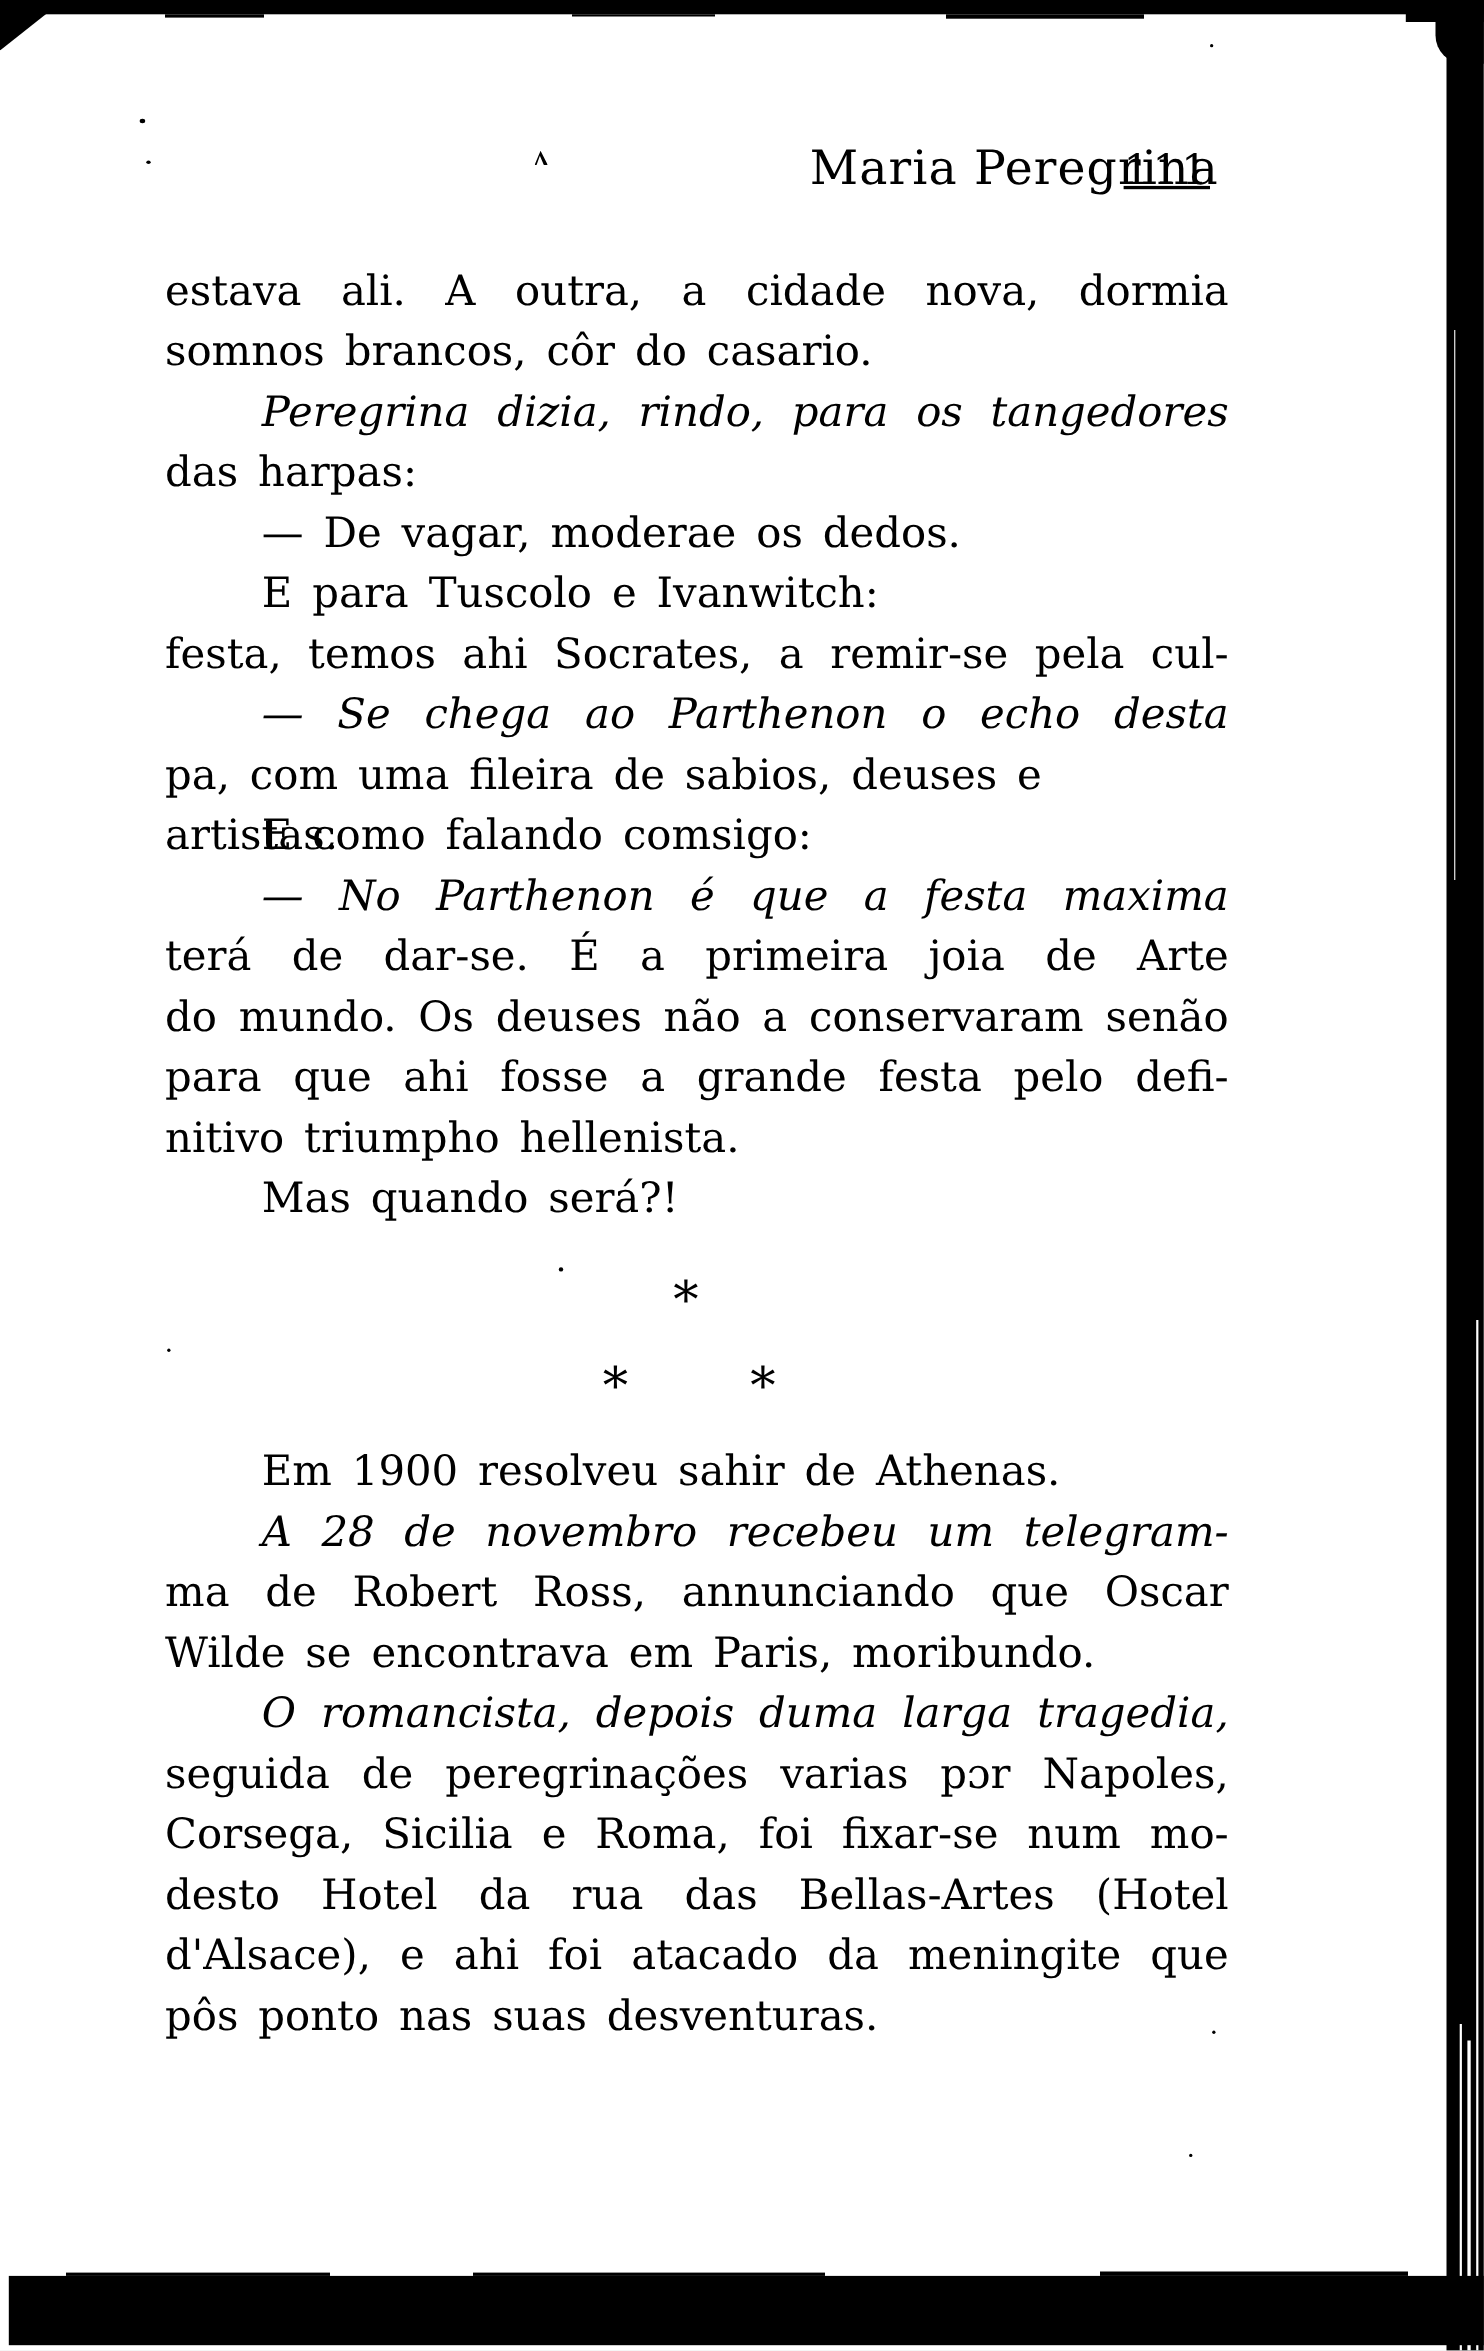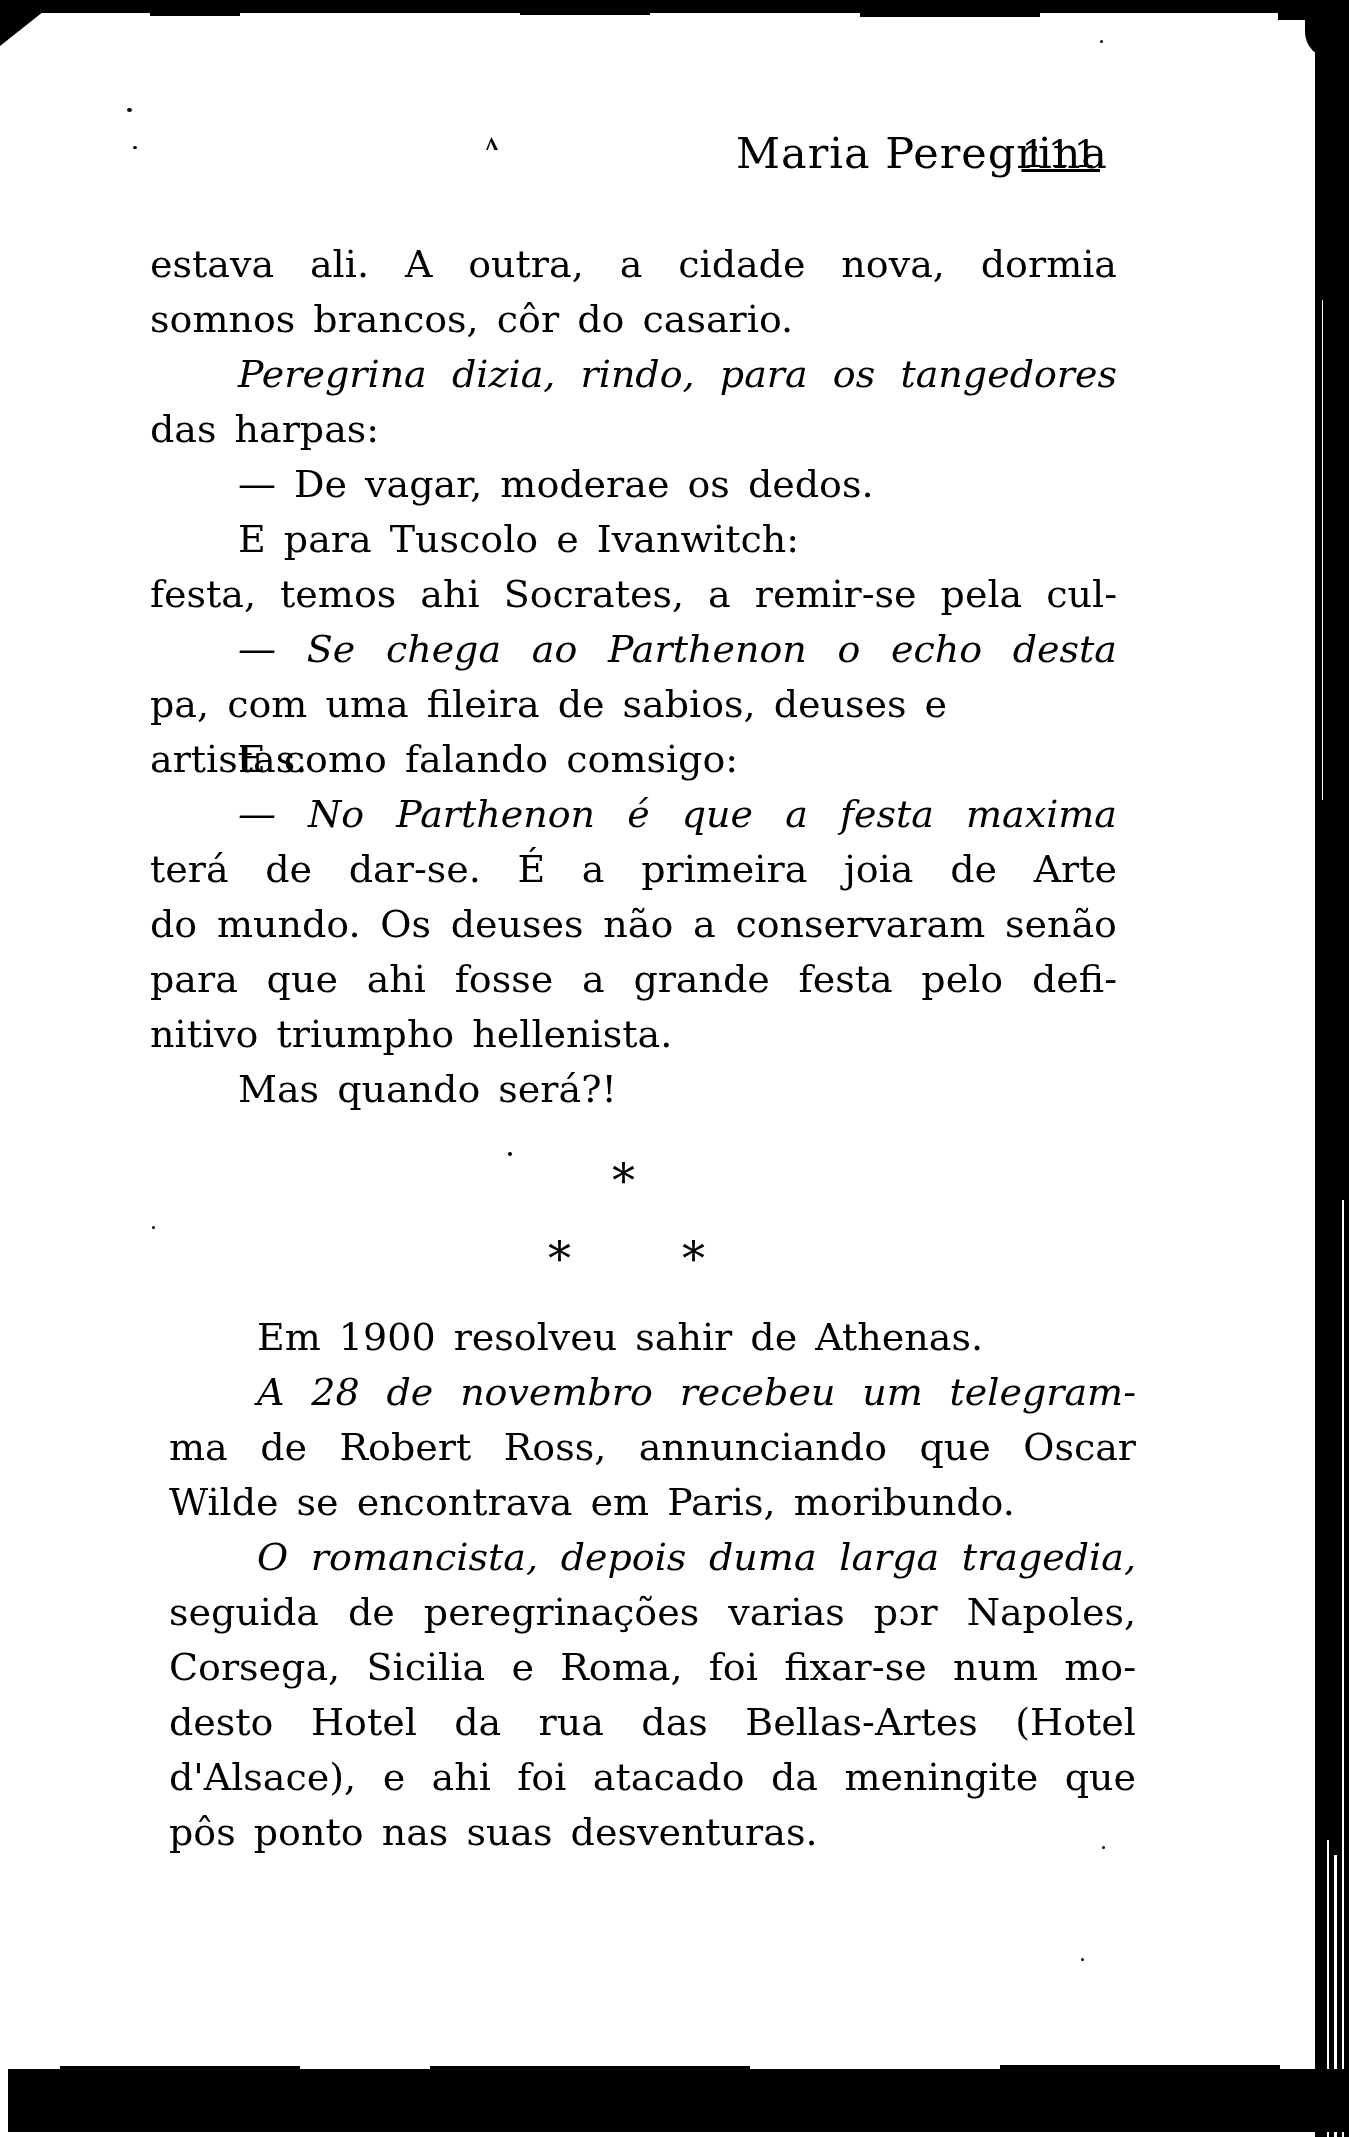--- a/index.html
+++ b/index.html
@@ -45,21 +45,21 @@
     position:absolute;left:141px;top:128px;width:967px;
     text-align:right;font-size:43px;line-height:50px;letter-spacing:1px;
   }
   .page-number{
     position:absolute;left:1010px;top:132px;width:90px;
     text-align:right;font-size:38px;line-height:44px;letter-spacing:2px;text-decoration:underline;
   }
   
   .textblock{position:absolute;left:150px;width:967px;font-size:38px;word-spacing:6px;}
   .tb1{top:237px;}
-  .tb2{top:1310px;margin-left:19px;}
+  .tb2{top:1310px;}
   .ln{height:55px;line-height:55px;white-space:normal;}
   .ln.j{text-align:justify;text-align-last:justify;}
   .ln.ind{padding-left:88px;}
   .ln.j.ind{padding-left:0;text-indent:88px;font-style:italic;}
   
   .ast{position:absolute;font-size:46px;line-height:46px;}
   .ast.a-top{left:612px;top:1158px;}
   .ast.a-left{left:548px;top:1236px;}
   .ast.a-right{left:682px;top:1236px;}
 </style>

